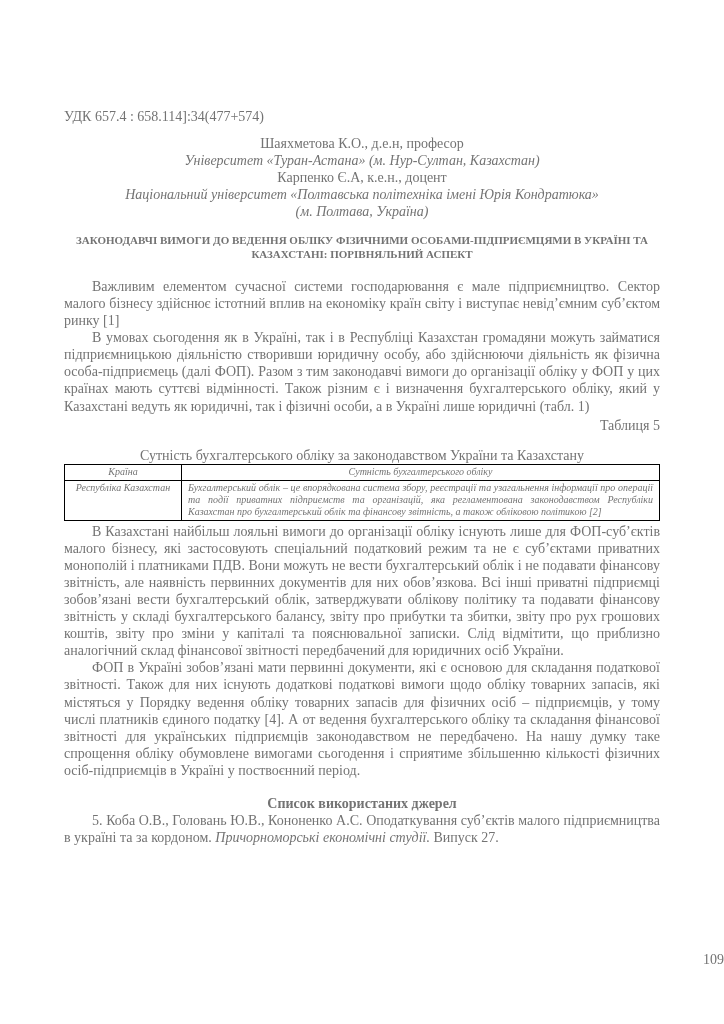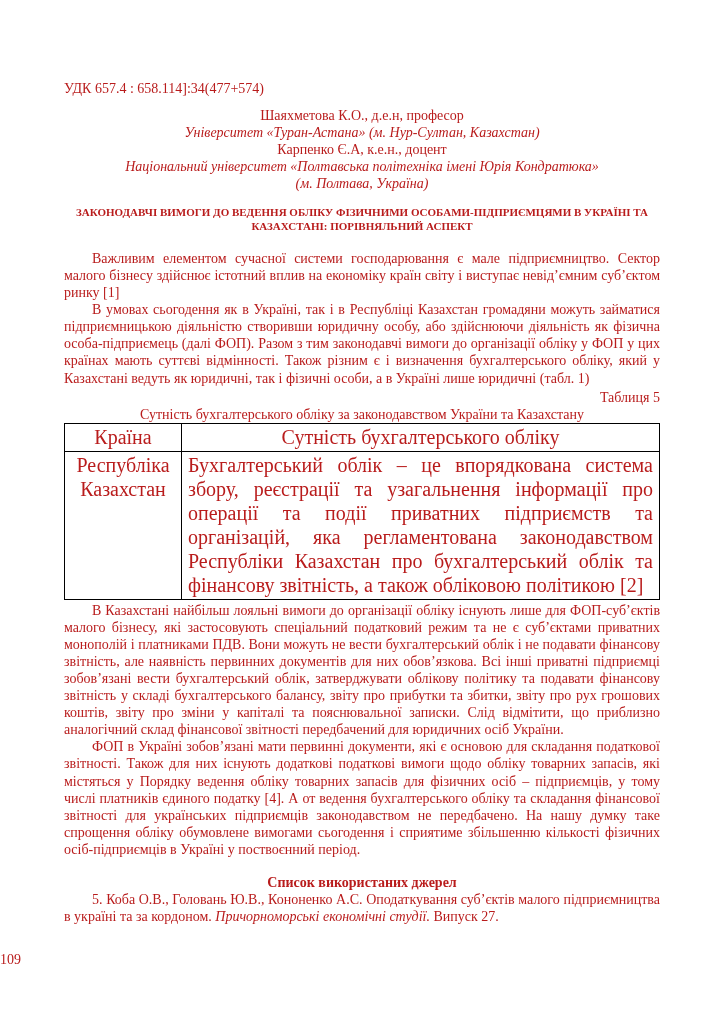--- a/index.html
+++ b/index.html
@@ -5,23 +5,23 @@
   html, body {
     margin: 0;
     padding: 0;
     background: #ffffff;
   }
   .page {
     position: relative;
     width: 724px;
     height: 1024px;
     box-sizing: border-box;
-    padding: 80px 64px 0 64px;
+    padding: 108px 64px 0 64px;
     background: #ffffff;
-    color: #b91c1c;
+    color: #737373;
     font-family: "Liberation Serif", serif;
     font-size: 14px;
     line-height: 1.22;
   }
   .udc {
     text-align: left;
     margin-bottom: 10px;
   }
   .byline {
     text-align: center;
@@ -44,27 +44,29 @@
     margin: 0;
     text-align: justify;
     text-indent: 28px;
   }
   .table-label {
     text-align: right;
     margin-top: 2px;
   }
   .table-caption {
     text-align: center;
+    margin-top: 13px;
   }
   table.data-table {
     width: 100%;
     border-collapse: collapse;
     margin: 0 8px 2px 0;
-    font-size: 20px;
+    font-size: 10px;
     line-height: 1.2;
+    font-style: italic;
   }
   table.data-table th,
   table.data-table td {
     border: 1px solid #000000;
     padding: 1px 6px 2px 6px;
     vertical-align: top;
     font-weight: normal;
   }
   th.col-country, td.cell-country {
     width: 104px;
@@ -79,21 +81,21 @@
   .refs-heading {
     font-weight: bold;
     text-align: center;
     margin-top: 16px;
   }
   .page-number {
     position: absolute;
     left: 0;
     right: 0;
     bottom: 56px;
-    text-align: left;
+    text-align: right;
   }
 </style>
 </head>
 <body>
 
 <div class="page">
 
   <div class="udc">УДК 657.4 : 658.114]:34(477+574)</div>
 
   <div class="byline">

